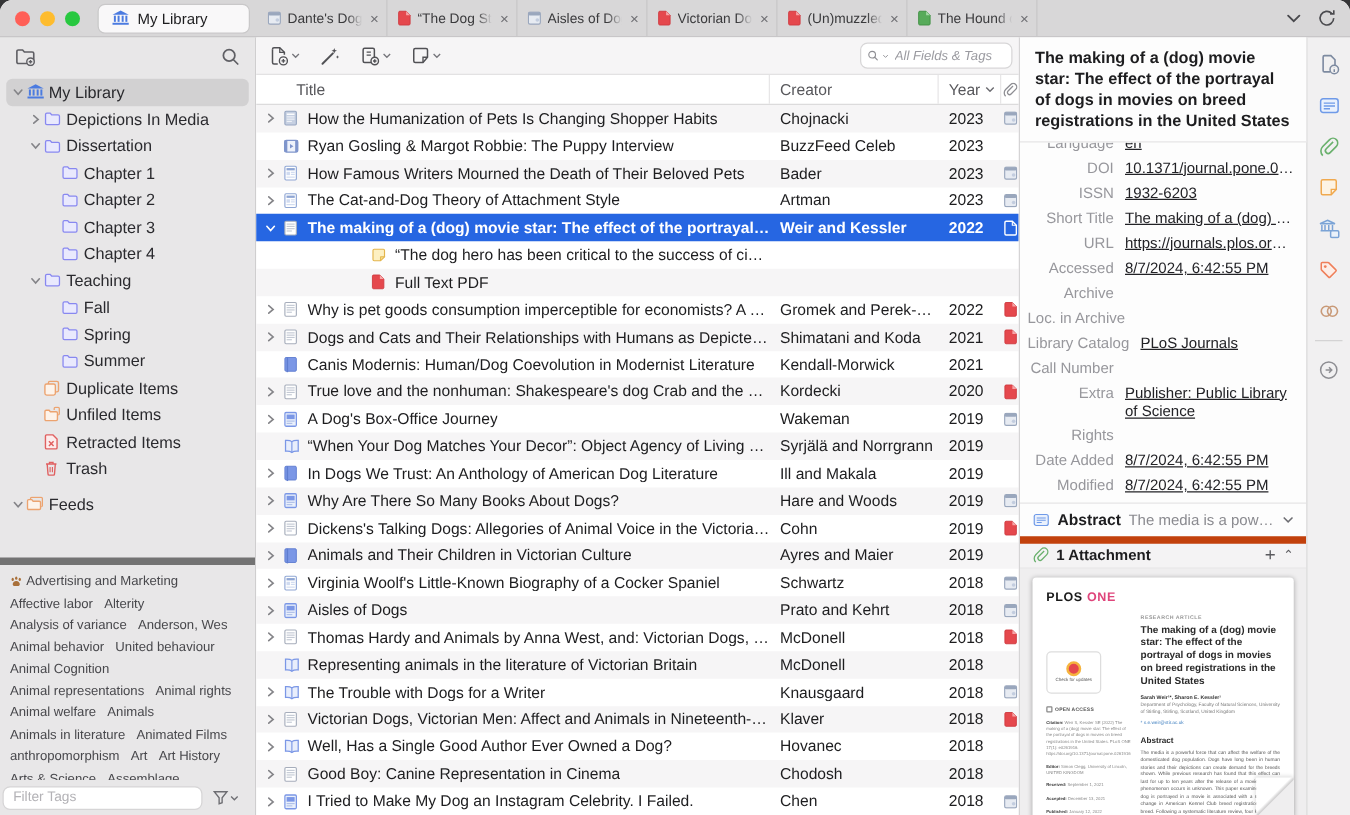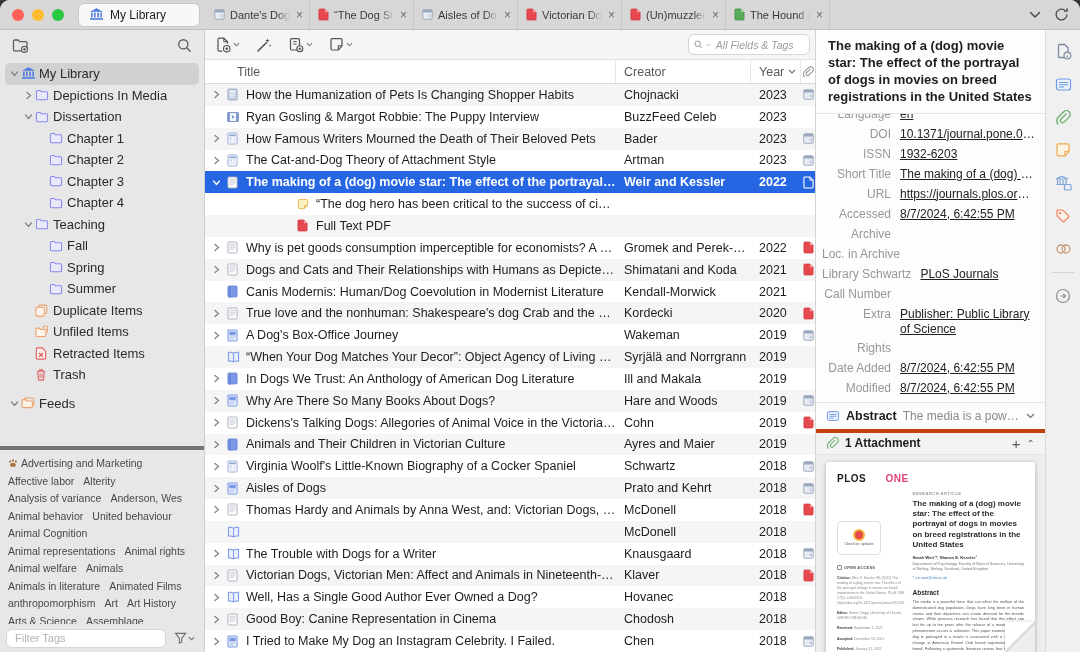--- a/index.html
+++ b/index.html
@@ -26,23 +26,23 @@
 
   
   #sidebar-toolbar{height:30px;display:flex;align-items:center;justify-content:space-between;padding:0 12px;}
   #tree{padding-top:3px;}
   .trow{display:flex;align-items:center;height:21.5px;font-size:13px;color:#2a2a2e;white-space:nowrap;}
   .trow .twisty{width:13px;display:flex;justify-content:center;flex:0 0 13px;}
   .trow .ticon{width:18px;display:flex;justify-content:flex-start;align-items:center;flex:0 0 18px;}
   .trow.selected{background:#d2d1d2;border-radius:5px;margin:0 5px;}
   .trow.selected .tindent{margin-left:-5px;}
   .gap-above{margin-top:7px;}
-  #tagcloud{position:absolute;left:0;right:0;top:416px;bottom:28px;border-top:4px solid #737373;padding:7px 8px;overflow:hidden;display:flex;flex-wrap:wrap;align-content:flex-start;column-gap:9px;row-gap:5.5px;}
+  #tagcloud{position:absolute;left:0;right:0;top:416px;bottom:28px;border-top:6px solid #737373;padding:7px 8px;overflow:hidden;display:flex;flex-wrap:wrap;align-content:flex-start;column-gap:9px;row-gap:5.5px;}
   .tag{font-size:10.5px;color:#48484c;white-space:nowrap;display:flex;align-items:center;gap:3px;}
-  #filterbar{position:absolute;left:0;right:12px;bottom:0;height:28px;display:flex;align-items:center;padding:0 6px;gap:8px;}
+  #filterbar{position:absolute;left:0;right:12px;bottom:0;height:28px;display:flex;align-items:center;padding:0 6px;gap:8px;justify-content:center;}
   #filter-input{flex:1;height:19px;border:1px solid #d6d5d6;border-radius:6px;background:#fff;font-size:11px;padding:0 8px;color:#2a2a2e;outline:none;}
   #filter-input::placeholder{color:#b3b2b6;}
 
   
   #mid-toolbar{position:absolute;top:0;left:0;right:0;height:30px;background:#f6f5f6;border-bottom:1px solid #e3e2e3;display:flex;align-items:center;padding-left:10px;}
   .tbtn{display:flex;align-items:center;gap:2px;margin-right:16px;}
   .chev7 svg{display:block;}
   #mid-search{position:absolute;right:5px;top:4px;width:122px;height:21px;background:#fff;border:1px solid #d7d6d7;border-radius:6px;display:flex;align-items:center;padding:0 5px;gap:3px;}
   #mid-search input{border:none;outline:none;width:100%;font-size:10.5px;color:#2a2a2e;background:transparent;font-style:italic;}
   #mid-search input::placeholder{color:#9a9aa0;}
@@ -67,28 +67,28 @@
   #pane-title{font-size:13px;font-weight:700;line-height:1.3;color:#1d1d1f;}
   #fields{overflow:hidden;padding:0 10px 4px 6px;}
   #fields .clipper{margin-top:-10px;}
   .frow{display:flex;min-height:20px;align-items:baseline;}
   .flabel{flex:0 0 78px;text-align:right;padding-right:9px;font-size:12px;color:#97979c;line-height:20px;white-space:nowrap;}
   .fvalue{flex:1;font-size:12px;color:#222226;line-height:20px;overflow:hidden;white-space:nowrap;text-overflow:ellipsis;text-decoration:underline;}
   .frow.wrap .fvalue{white-space:normal;line-height:15.5px;padding-top:3px;}
   #abstract-row{border-top:1px solid #e6e5e6;height:27px;display:flex;align-items:center;gap:6px;padding:0 10px;}
   #abstract-row .ab-label{font-size:12.5px;font-weight:700;color:#1d1d1f;}
   #abstract-row .ab-preview{flex:1;font-size:12px;color:#8a8a8f;overflow:hidden;white-space:nowrap;text-overflow:ellipsis;}
-  #attach-header{height:26px;background:#f4f3f4;border-top:4px solid #c2410c;border-bottom:1px solid #e6e5e6;display:flex;align-items:center;gap:6px;padding:0 10px;}
+  #attach-header{height:26px;background:#f4f3f4;border-top:6px solid #c2410c;border-bottom:1px solid #e6e5e6;display:flex;align-items:center;gap:6px;padding:0 10px;}
   #attach-header .at-label{flex:1;font-size:12px;font-weight:700;color:#1d1d1f;}
   #attach-header .plus{font-size:15px;color:#5a5a5e;line-height:1;}
   #attach-header .collapse{font-size:10px;color:#5a5a5e;}
   #preview-area{flex:1;background:#efeeef;position:relative;overflow:hidden;}
   #pdf-card{position:absolute;left:10px;right:10px;top:7px;height:420px;background:#fff;border-radius:3px;box-shadow:0 1px 4px rgba(0,0,0,.3);padding:11px 11px;overflow:hidden;}
   #plos-logo{font-size:10px;font-weight:800;letter-spacing:.5px;color:#1a1a1a;}
-  #plos-logo .one{color:#df457b;margin-left:16px;}
+  #plos-logo .one{color:#df457b;}
   #pdf-cols{display:flex;gap:8px;margin-top:7px;}
   #pdf-left{flex:0 0 52px;padding-top:30px;}
   #check-badge{width:44px;height:34px;border:1px solid #ddd;border-radius:4px;display:flex;flex-direction:column;align-items:center;justify-content:center;gap:1px;}
   #check-badge .dot{width:12px;height:12px;border-radius:50%;background:#e5484d;border:2px solid #f5b43f;}
   #check-badge .cbt{font-size:3.6px;color:#555;text-align:center;line-height:1.3;}
   .oa{display:flex;align-items:center;gap:2px;margin:10px 0 6px;}
   .oa .oicon{width:5px;height:5px;border:1px solid #888;border-radius:1px;}
   .oa .otxt{font-size:4px;font-weight:700;color:#555;letter-spacing:.2px;}
   .miniblock{font-size:3.4px;line-height:1.5;color:#8a8a8a;margin-bottom:5px;text-align:left;}
   .miniblock b{color:#3a3a3a;}
@@ -1092,20 +1092,21 @@
         </div>
         <div class="row zebra">
           <div class="cell-title">
             <span class="twisty"></span>
             <span class="icn">
               <svg viewBox="0 0 14 13" width="13" height="12">
                 <path d="M7 2.5C5.8 1.5 3.8 1.2 1.5 1.4v9.4c2.3-.2 4.3.1 5.5 1.1 1.2-1 3.2-1.3 5.5-1.1V1.4C10.2 1.2 8.2 1.5 7 2.5z" fill="#e8eefc" stroke="#7b97e6" stroke-width="1.1"></path>
                 <path d="M7 2.5v9.4" stroke="#7b97e6"></path>
               </svg>
             </span>
+            <span class="ttl">Representing animals in the literature of Victorian Britain</span>
           </div>
           <div class="cell-creator">McDonell</div>
           <div class="cell-year">2018</div>
           <div class="cell-att"></div>
         </div>
         <div class="row">
           <div class="cell-title">
             <span class="twisty">
               <svg width="9" height="9" viewBox="0 0 9 9">
                 <path d="M3 1.5 6.5 4.5 3 7.5" fill="none" stroke="#848488" stroke-width="1.3" stroke-linecap="round"></path>
@@ -1269,21 +1270,21 @@
           </div>
           <div class="frow">
             <span class="flabel">Archive</span>
             <span class="fvalue"></span>
           </div>
           <div class="frow">
             <span class="flabel">Loc. in Archive</span>
             <span class="fvalue"></span>
           </div>
           <div class="frow">
-            <span class="flabel">Library Schwartz</span>
+            <span class="flabel">Library Catalog</span>
             <span class="fvalue">PLoS Journals</span>
           </div>
           <div class="frow">
             <span class="flabel">Call Number</span>
             <span class="fvalue"></span>
           </div>
           <div class="frow wrap">
             <span class="flabel">Extra</span>
             <span class="fvalue">Publisher: Public Library of Science</span>
           </div>

